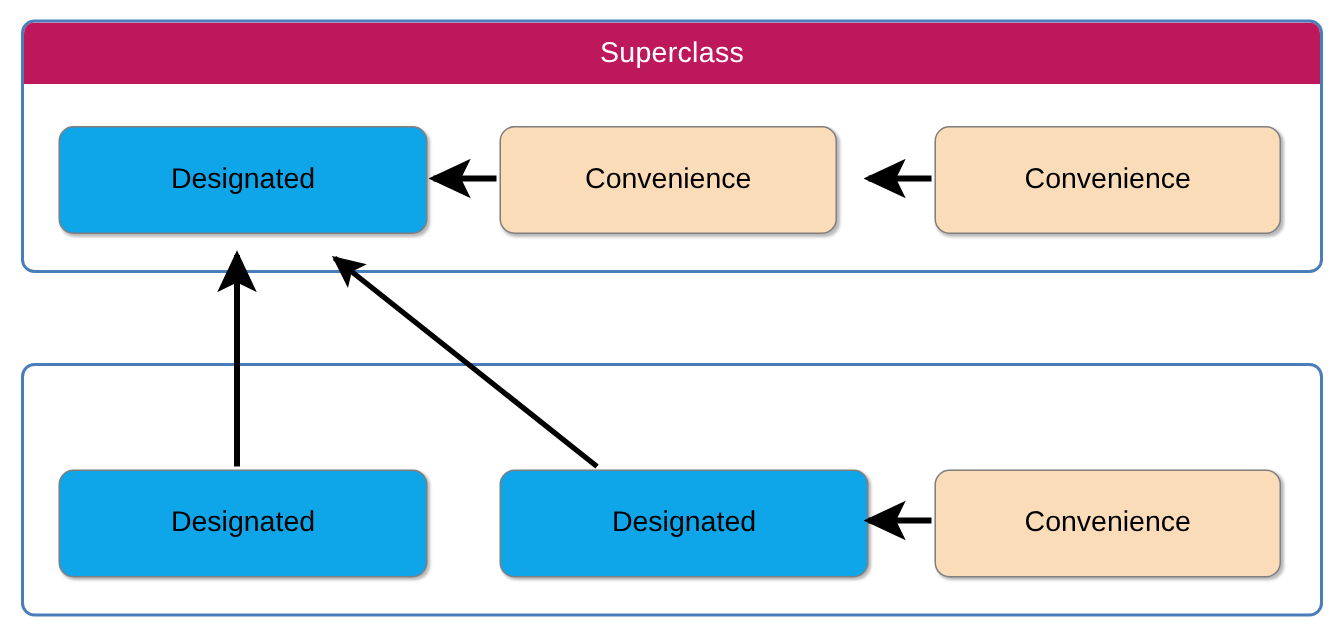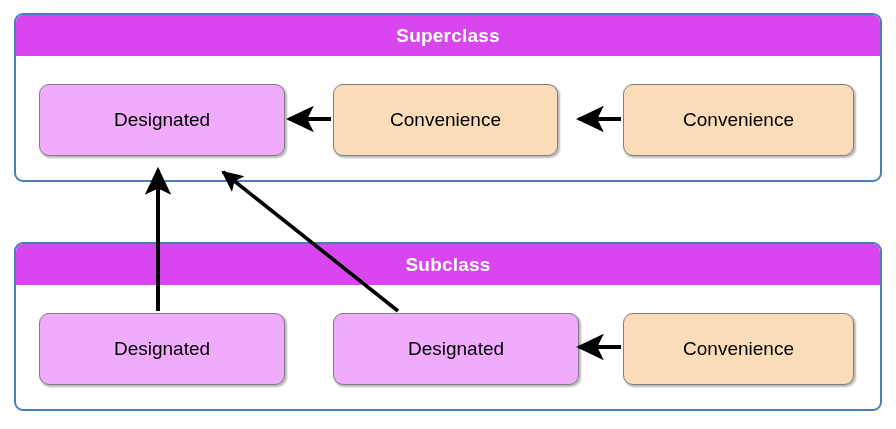--- a/index.html
+++ b/index.html
@@ -39,23 +39,23 @@
     width: 868px;
     height: 169px;
   }
 
   .panel-header {
     position: absolute;
     left: 0;
     top: 0;
     width: 100%;
     height: 41px;
-    background: #d946ef;
+    background: #be185d;
     color: #ffffff;
-    font-weight: bold;
+    font-weight: normal;
     font-size: 19px;
     line-height: 41px;
     text-align: center;
     letter-spacing: 0.2px;
     user-select: none;
   }
 
   .panel-body {
     position: absolute;
     left: 0;
@@ -73,21 +73,21 @@
     border-radius: 10px;
     display: flex;
     align-items: center;
     justify-content: center;
     font-size: 19px;
     color: #000000;
     box-shadow: 1.5px 1.5px 2px rgba(0,0,0,0.28);
     user-select: none;
   }
   .box-designated {
-    background: #f0abfc;
+    background: #0ea5e9;
   }
   .box-convenience {
     background: #fadcb9;
     text-align: right;
   }
 
   
   #sc-designated   { left: 23px;  top: 28px; width: 246px; }
   #sc-convenience-1{ left: 317px; top: 28px; width: 225px; }
   #sc-convenience-2{ left: 607px; top: 28px; width: 231px; }
@@ -121,21 +121,20 @@
       <div class="init-box box-convenience" id="sc-convenience-1">
         <span>Convenience</span>
       </div>
       <div class="init-box box-convenience" id="sc-convenience-2">
         <span>Convenience</span>
       </div>
     </div>
   </div>
 
   <div class="class-panel" id="panel-subclass">
-    <div class="panel-header">Subclass</div>
     <div class="panel-body">
       <div class="init-box box-designated" id="sb-designated-1">
         <span>Designated</span>
       </div>
       <div class="init-box box-designated" id="sb-designated-2">
         <span>Designated</span>
       </div>
       <div class="init-box box-convenience" id="sb-convenience-1">
         <span>Convenience</span>
       </div>

